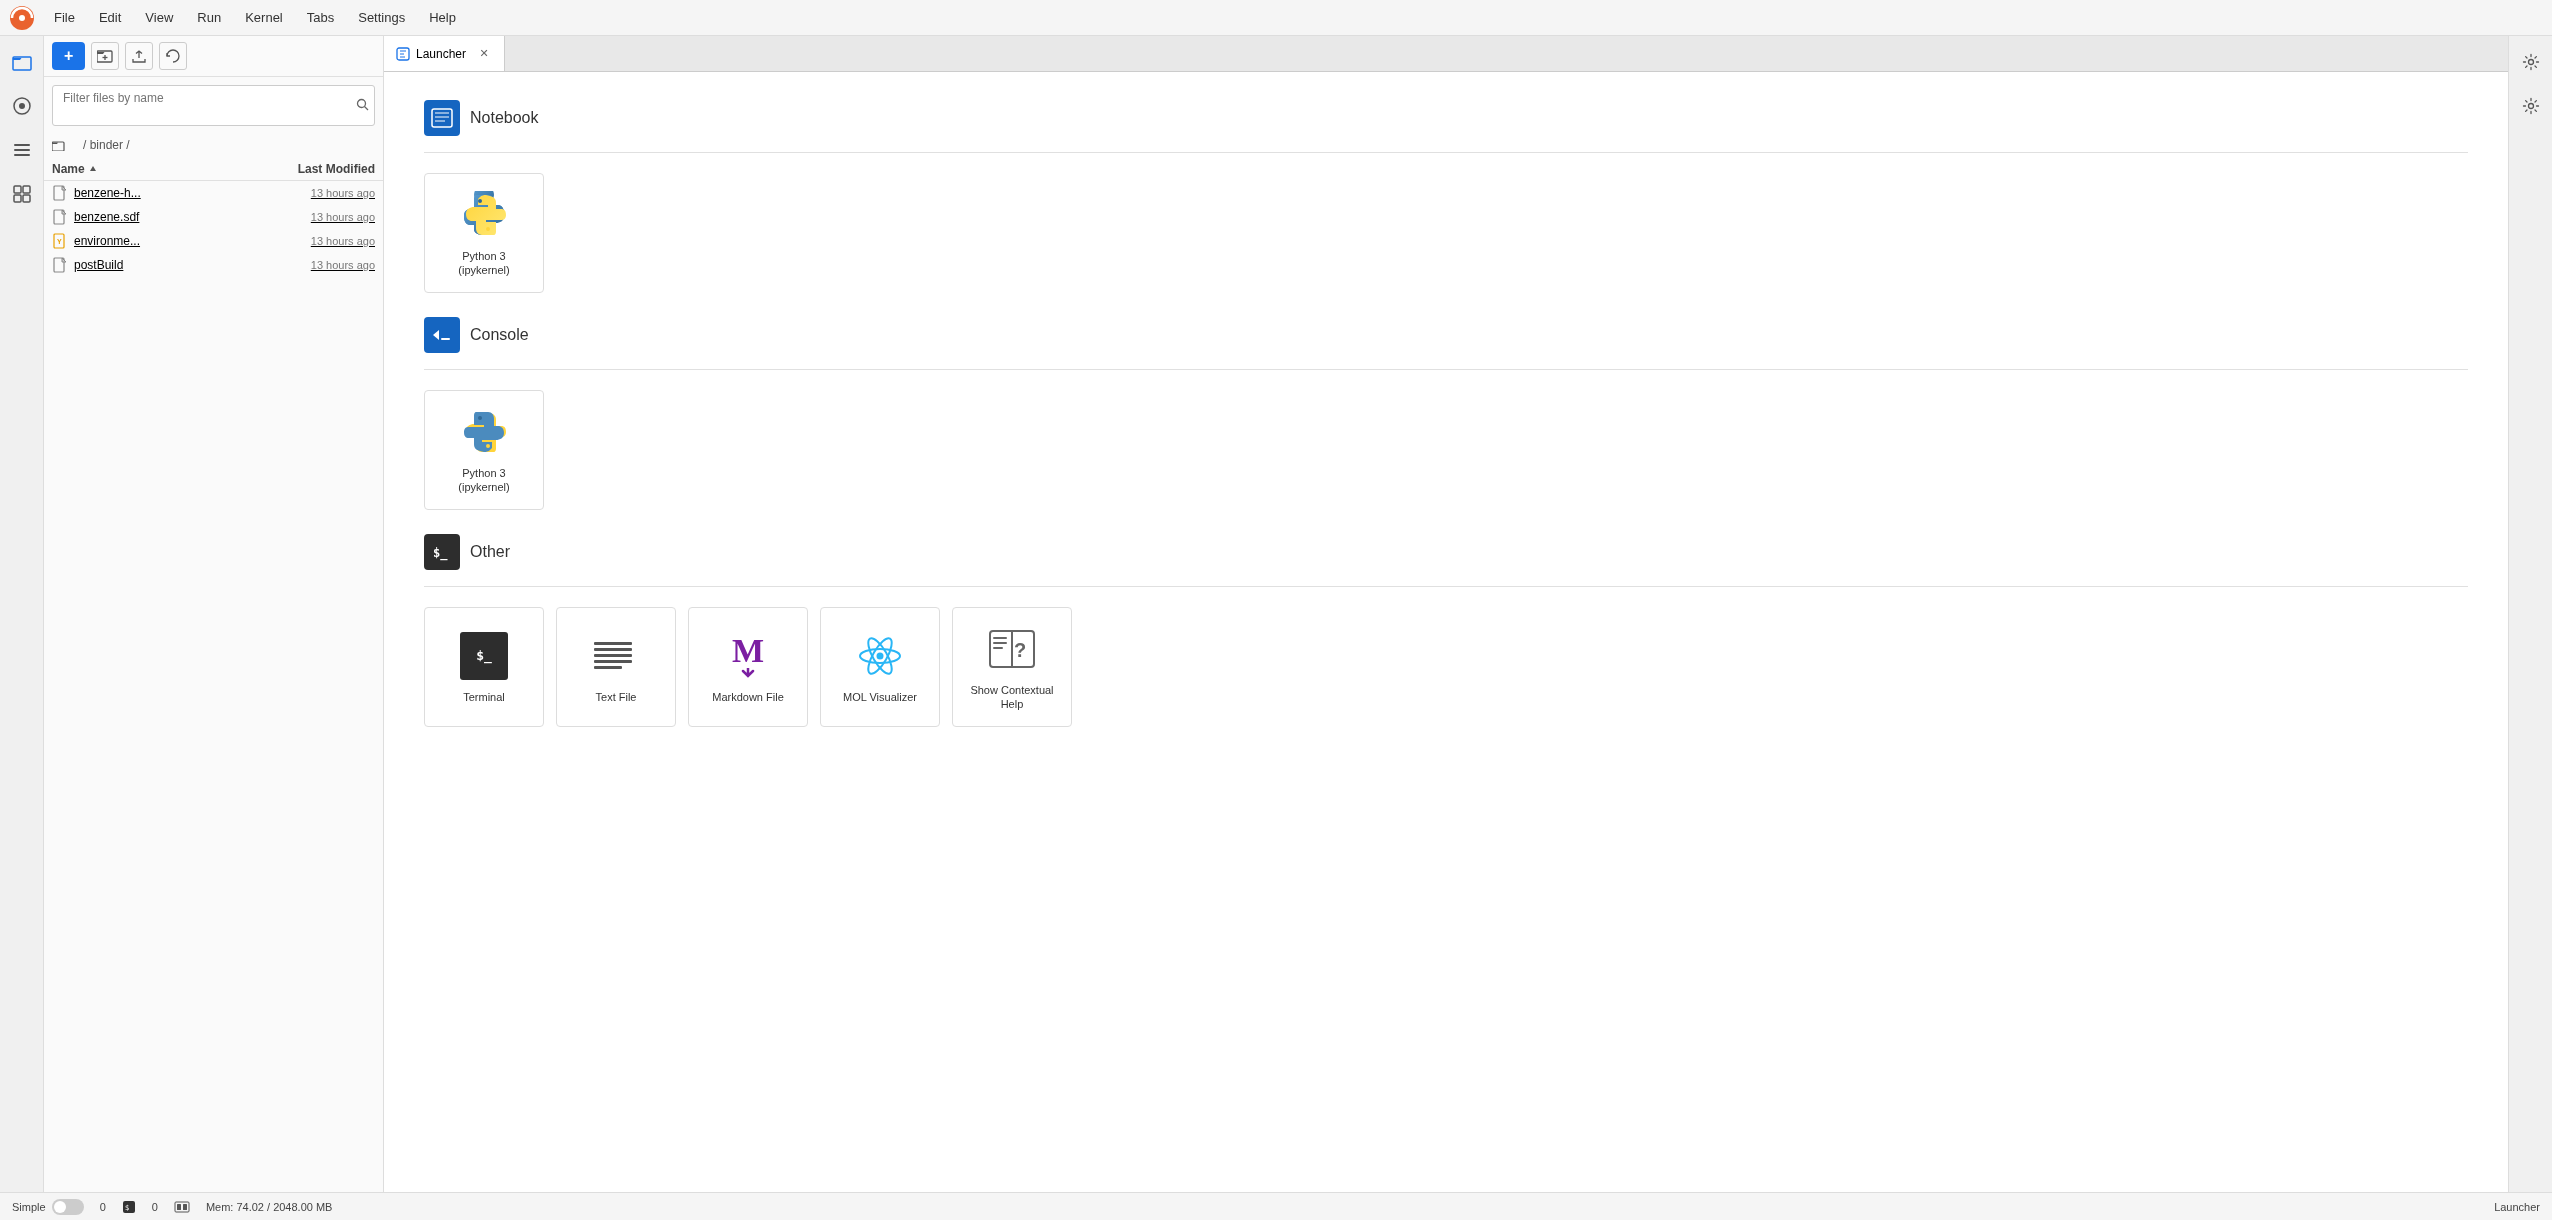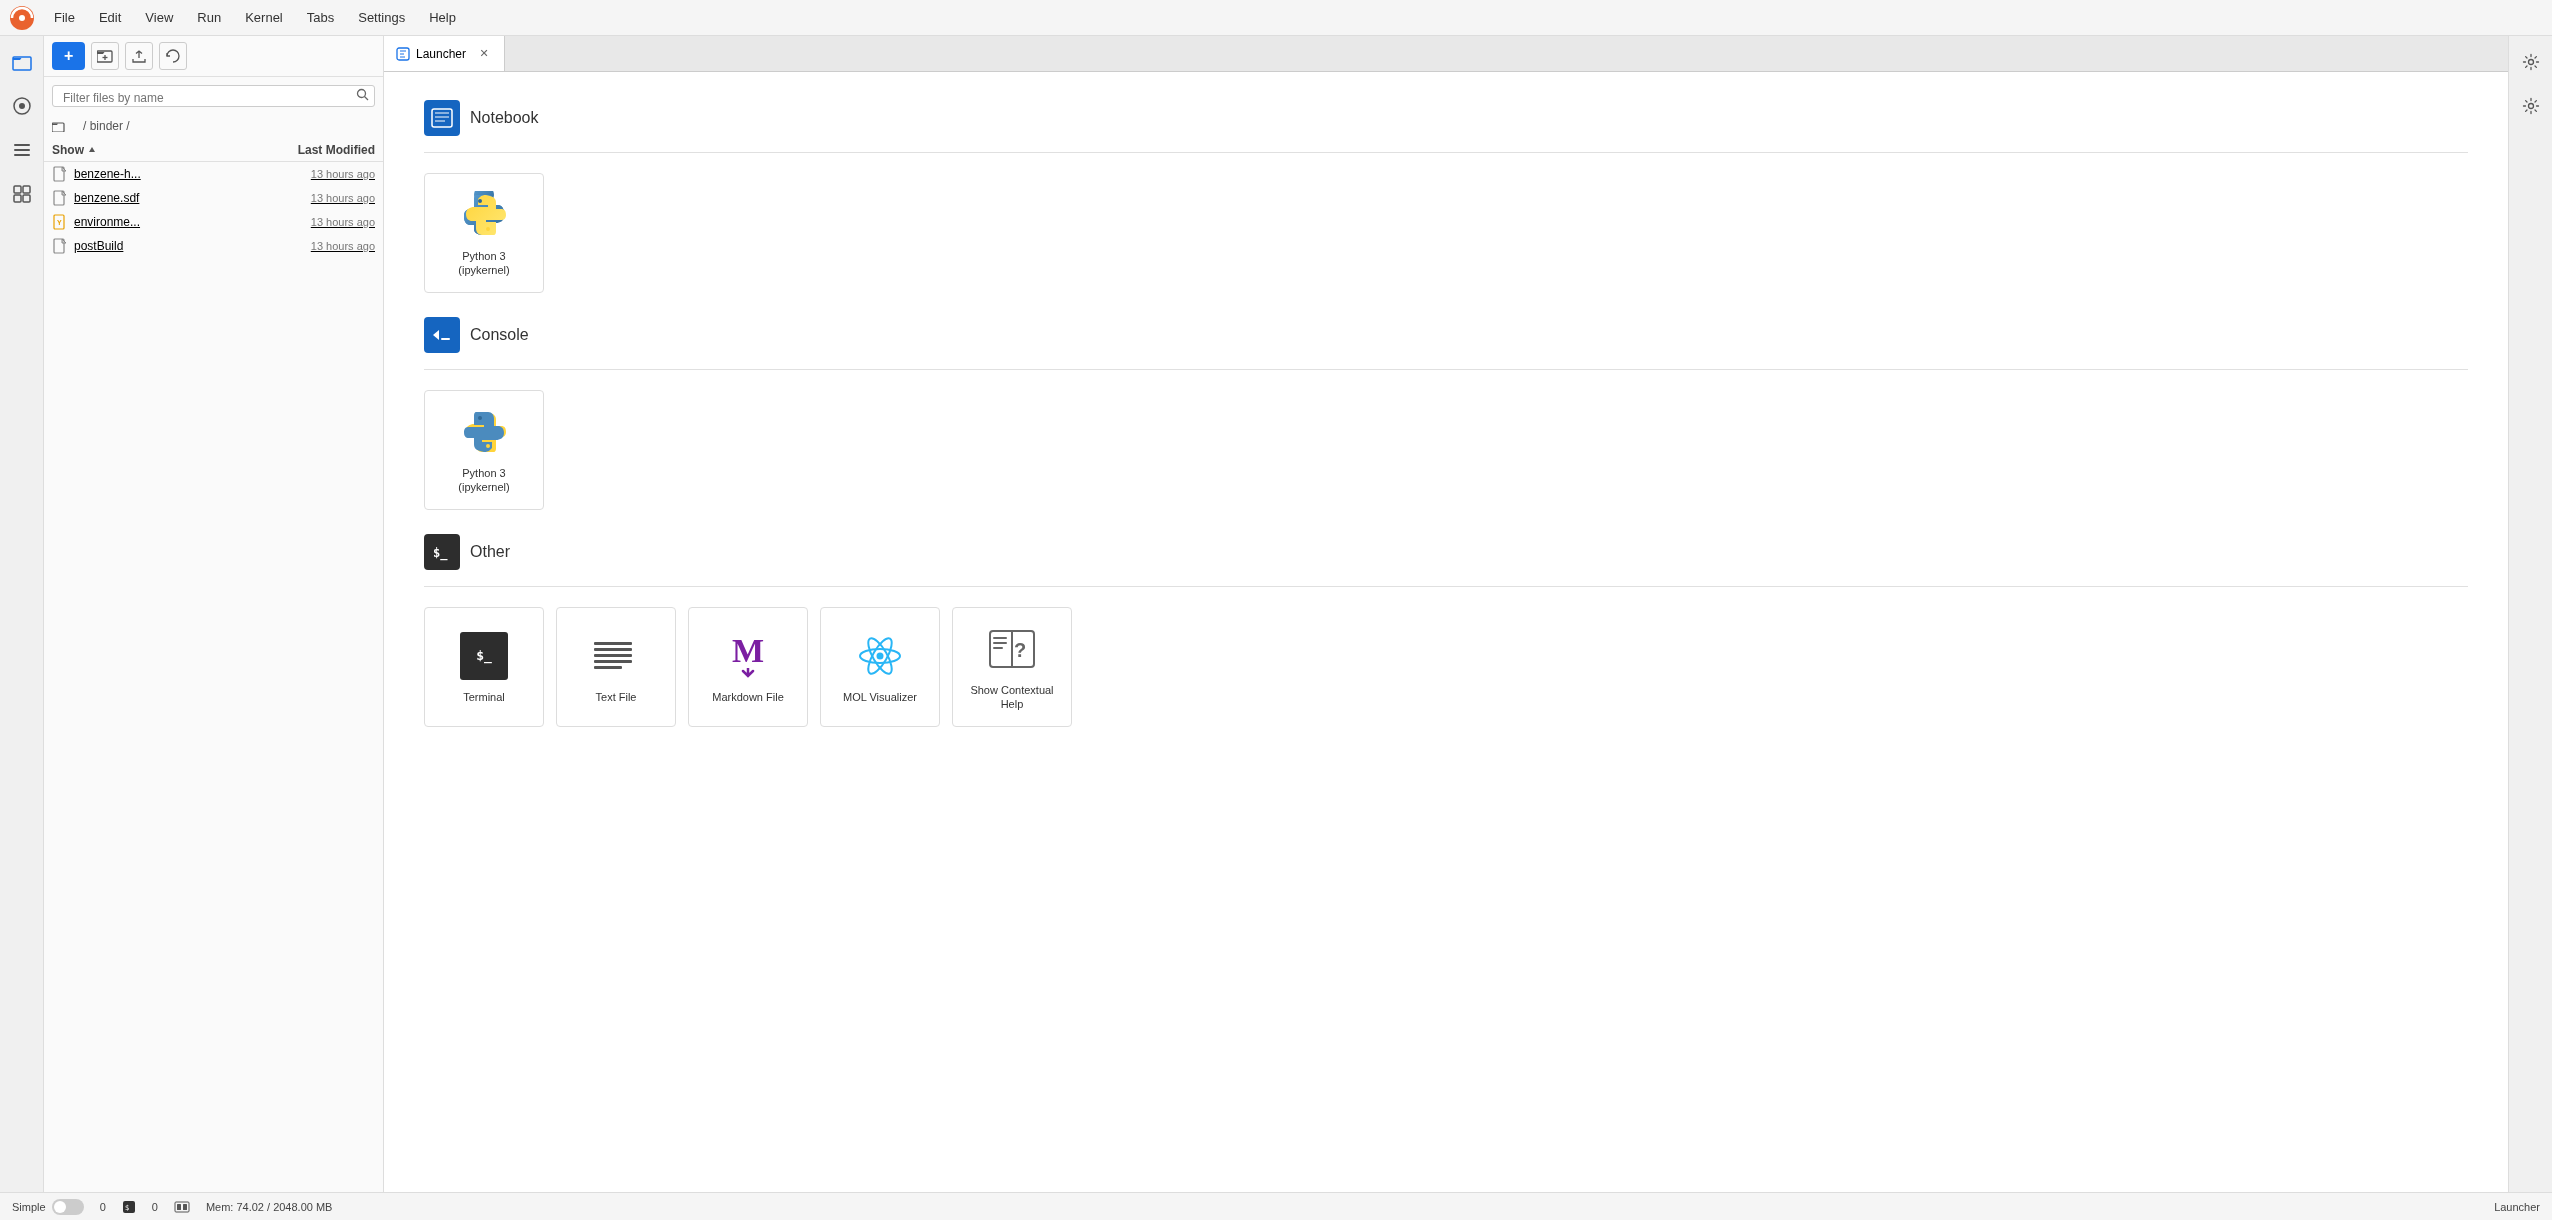--- a/index.html
+++ b/index.html
@@ -112,21 +112,21 @@
       color: #555;
       font-size: 14px;
     }
 
     .search-bar {
       margin: 8px;
       position: relative;
     }
     .search-bar input {
       width: 100%;
-      padding: 5px 28px 1px 10px;
+      padding: 5px 28px 20px 10px;
       border: 1px solid #ccc;
       border-radius: 3px;
       font-size: 12px;
       background: white;
       outline: none;
     }
     .search-icon-btn {
       position: absolute;
       right: 6px;
       top: 50%;
@@ -478,21 +478,21 @@
     <div class="breadcrumb">
       <svg width="13" height="11" viewBox="0 0 13 11">
         <rect x="0" y="2" width="12" height="9" rx="1" fill="none" stroke="#555" stroke-width="1.2"></rect>
         <path d="M0 4 L5 4 L6 2.5 L0 2.5 Z" fill="#555"></path>
       </svg>
       <span>/ binder /</span>
     </div>
 
     <div class="file-list-header">
       <div class="col-name">
-        <span>Show</span>
+        <span>Name</span>
         <svg width="10" height="10" viewBox="0 0 10 10">
           <path d="M5 2 L8 7 L2 7 Z" fill="#555"></path>
         </svg>
       </div>
       <div class="col-modified">
         <span>Last Modified</span>
       </div>
     </div>
 
     <div class="file-list">

